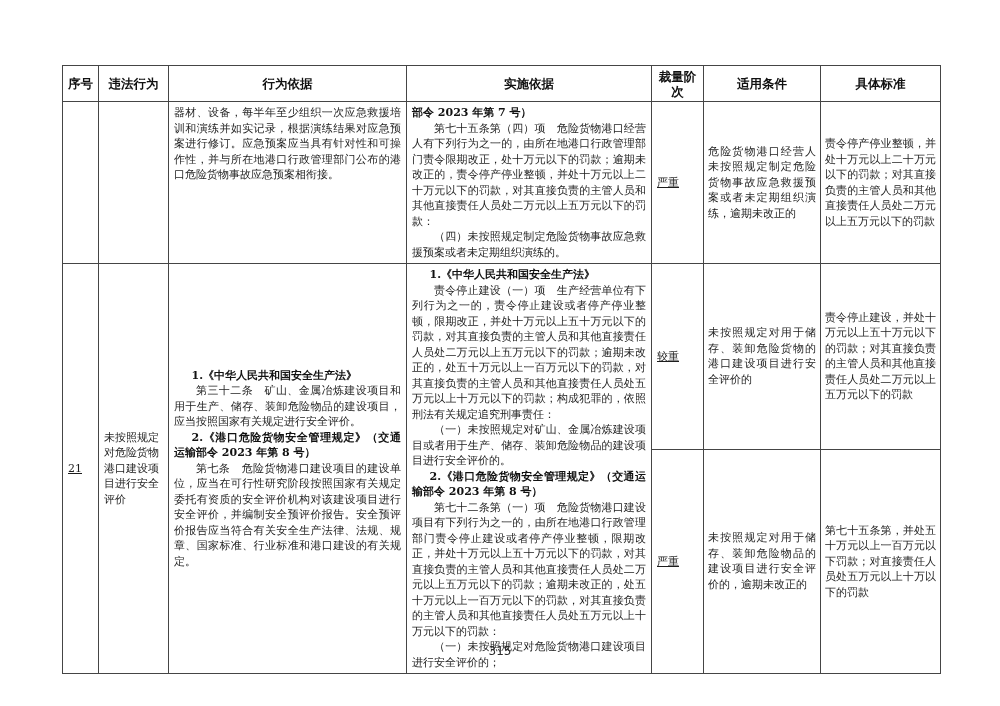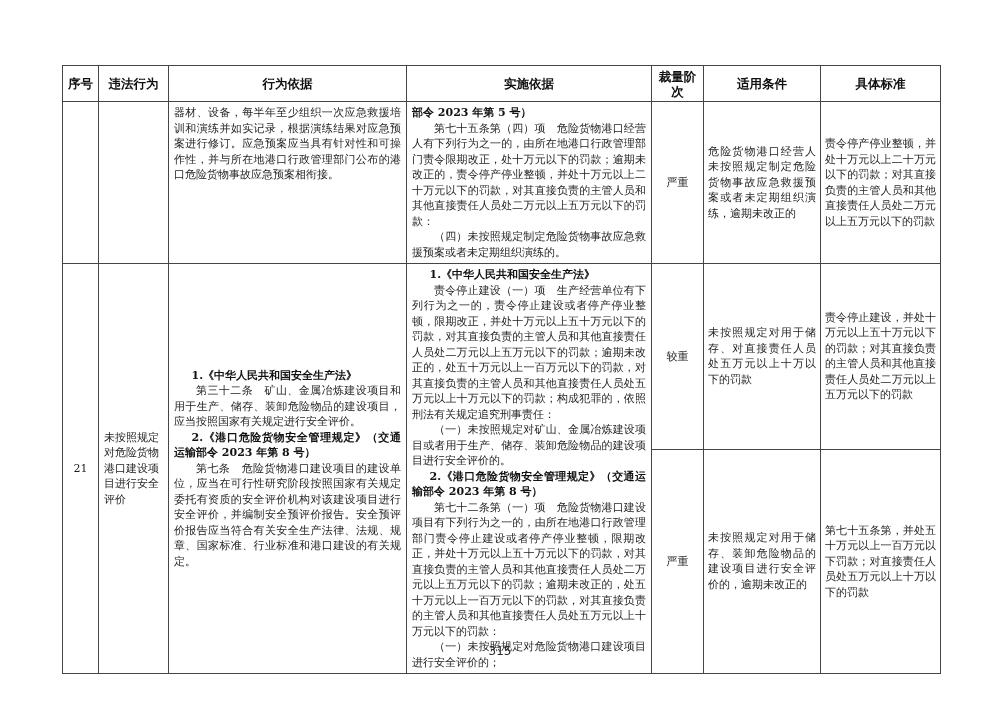--- a/index.html
+++ b/index.html
@@ -46,21 +46,21 @@
     color: #111;
     margin-left: 20px;
   }
   tr.header-row   { height: 36px; }
   tr.row-cont     { height: 140px; }
   tr.row-25a      { height: 175px; }
   tr.row-25b      { height: 211px; }
 
   td.v-top  { vertical-align: top; }
   td.v-mid  { vertical-align: middle; }
-  td.c-center { text-align: center; }
+  td.c-center { text-align: left; text-decoration: underline; }
   td.c-left   { text-align: left; }
 
   .para {
     margin: 0;
     text-align: justify;
   }
   .para.indent { text-indent: 2em; }
   .para.bold   { font-weight: bold; color: #111; }
   .para.title-indent { text-indent: 1.6em; }
 
@@ -105,21 +105,21 @@
     </thead>
     <tbody>
 
       <tr class="row-cont">
         <td class="c-center"></td>
         <td class="c-center"></td>
         <td class="v-top c-left">
           <p class="para">器材、设备，每半年至少组织一次应急救援培训和演练并如实记录，根据演练结果对应急预案进行修订。应急预案应当具有针对性和可操作性，并与所在地港口行政管理部门公布的港口危险货物事故应急预案相衔接。</p>
         </td>
         <td class="v-top c-left">
-          <p class="para bold">部令 2023 年第 5 号）</p>
+          <p class="para bold">部令 2023 年第 7 号）</p>
           <p class="para indent">第七十五条第（四）项　危险货物港口经营人有下列行为之一的，由所在地港口行政管理部门责令限期改正，处十万元以下的罚款；逾期未改正的，责令停产停业整顿，并处十万元以上二十万元以下的罚款，对其直接负责的主管人员和其他直接责任人员处二万元以上五万元以下的罚款：</p>
           <p class="para indent">（四）未按照规定制定危险货物事故应急救援预案或者未定期组织演练的。</p>
         </td>
         <td class="c-center">严重</td>
         <td class="v-mid c-left narrow">
           <p class="para">危险货物港口经营人未按照规定制定危险货物事故应急救援预案或者未定期组织演练，逾期未改正的</p>
         </td>
         <td class="v-mid c-left narrow">
           <p class="para">责令停产停业整顿，并处十万元以上二十万元以下的罚款；对其直接负责的主管人员和其他直接责任人员处二万元以上五万元以下的罚款</p>
         </td>
@@ -137,21 +137,21 @@
         <td rowspan="2" class="v-top c-left">
           <p class="para bold title-indent">1.《中华人民共和国安全生产法》</p>
           <p class="para indent">责令停止建设（一）项　生产经营单位有下列行为之一的，责令停止建设或者停产停业整顿，限期改正，并处十万元以上五十万元以下的罚款，对其直接负责的主管人员和其他直接责任人员处二万元以上五万元以下的罚款；逾期未改正的，处五十万元以上一百万元以下的罚款，对其直接负责的主管人员和其他直接责任人员处五万元以上十万元以下的罚款；构成犯罪的，依照刑法有关规定追究刑事责任：</p>
           <p class="para indent">（一）未按照规定对矿山、金属冶炼建设项目或者用于生产、储存、装卸危险物品的建设项目进行安全评价的。</p>
           <p class="para bold title-indent">2.《港口危险货物安全管理规定》（交通运输部令 2023 年第 8 号）</p>
           <p class="para indent">第七十二条第（一）项　危险货物港口建设项目有下列行为之一的，由所在地港口行政管理部门责令停止建设或者停产停业整顿，限期改正，并处十万元以上五十万元以下的罚款，对其直接负责的主管人员和其他直接责任人员处二万元以上五万元以下的罚款；逾期未改正的，处五十万元以上一百万元以下的罚款，对其直接负责的主管人员和其他直接责任人员处五万元以上十万元以下的罚款：</p>
           <p class="para indent">（一）未按照规定对危险货物港口建设项目进行安全评价的；</p>
         </td>
         <td class="c-center">较重</td>
         <td class="v-mid c-left narrow">
-          <p class="para">未按照规定对用于储存、对直接责任人员处五万元以上十万以下的罚款</p>
+          <p class="para">未按照规定对用于储存、装卸危险货物的港口建设项目进行安全评价的</p>
         </td>
         <td class="v-mid c-left narrow">
           <p class="para">责令停止建设，并处十万元以上五十万元以下的罚款；对其直接负责的主管人员和其他直接责任人员处二万元以上五万元以下的罚款</p>
         </td>
       </tr>
 
       <tr class="row-25b">
         <td class="c-center">严重</td>
         <td class="v-mid c-left narrow">
           <p class="para">未按照规定对用于储存、装卸危险物品的建设项目进行安全评价的，逾期未改正的</p>

